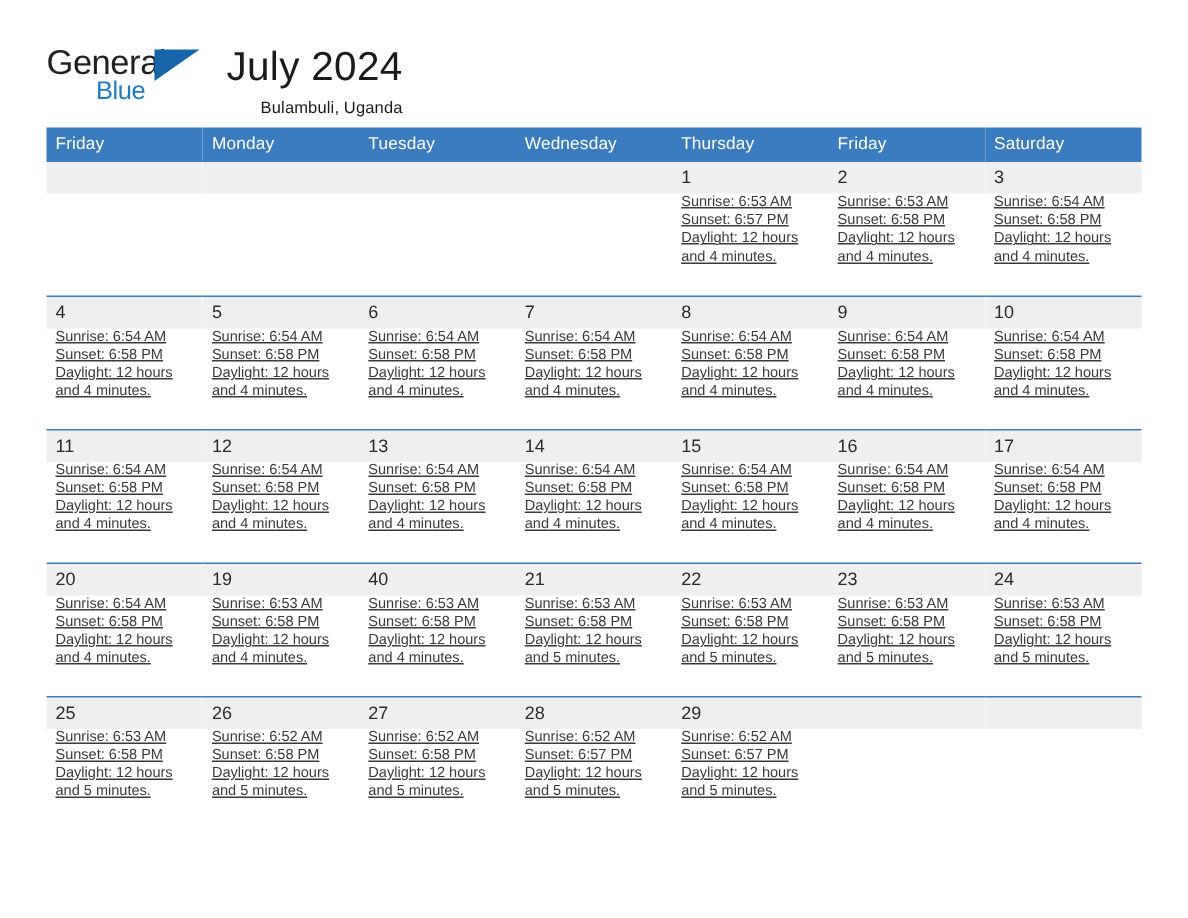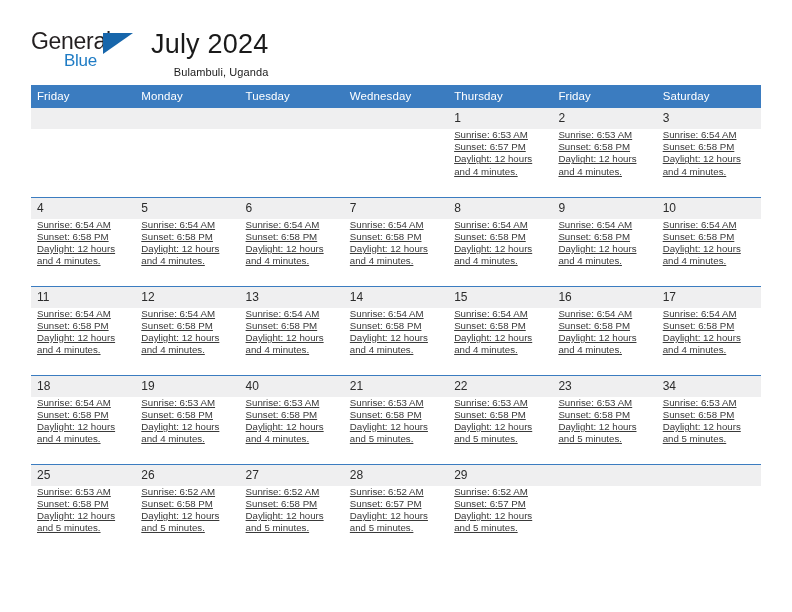--- a/index.html
+++ b/index.html
@@ -344,21 +344,21 @@
               <div class="info">
                 <div>Sunrise: 6:54 AM</div>
                 <div>Sunset: 6:58 PM</div>
                 <div>Daylight: 12 hours</div>
                 <div>and 4 minutes.</div>
               </div>
             </td>
           </tr>
           <tr class="week">
             <td class="day">
-              <div class="daynum">18</div>
+              <div class="daynum">20</div>
               <div class="info">
                 <div>Sunrise: 6:54 AM</div>
                 <div>Sunset: 6:58 PM</div>
                 <div>Daylight: 12 hours</div>
                 <div>and 4 minutes.</div>
               </div>
             </td>
             <td class="day">
               <div class="daynum">19</div>
               <div class="info">
@@ -398,21 +398,21 @@
             <td class="day">
               <div class="daynum">23</div>
               <div class="info">
                 <div>Sunrise: 6:53 AM</div>
                 <div>Sunset: 6:58 PM</div>
                 <div>Daylight: 12 hours</div>
                 <div>and 5 minutes.</div>
               </div>
             </td>
             <td class="day">
-              <div class="daynum">34</div>
+              <div class="daynum">24</div>
               <div class="info">
                 <div>Sunrise: 6:53 AM</div>
                 <div>Sunset: 6:58 PM</div>
                 <div>Daylight: 12 hours</div>
                 <div>and 5 minutes.</div>
               </div>
             </td>
           </tr>
           <tr class="week">
             <td class="day">

